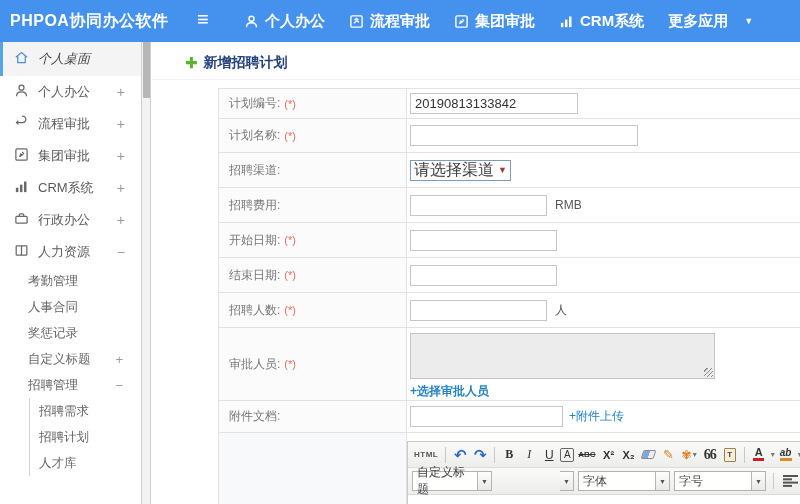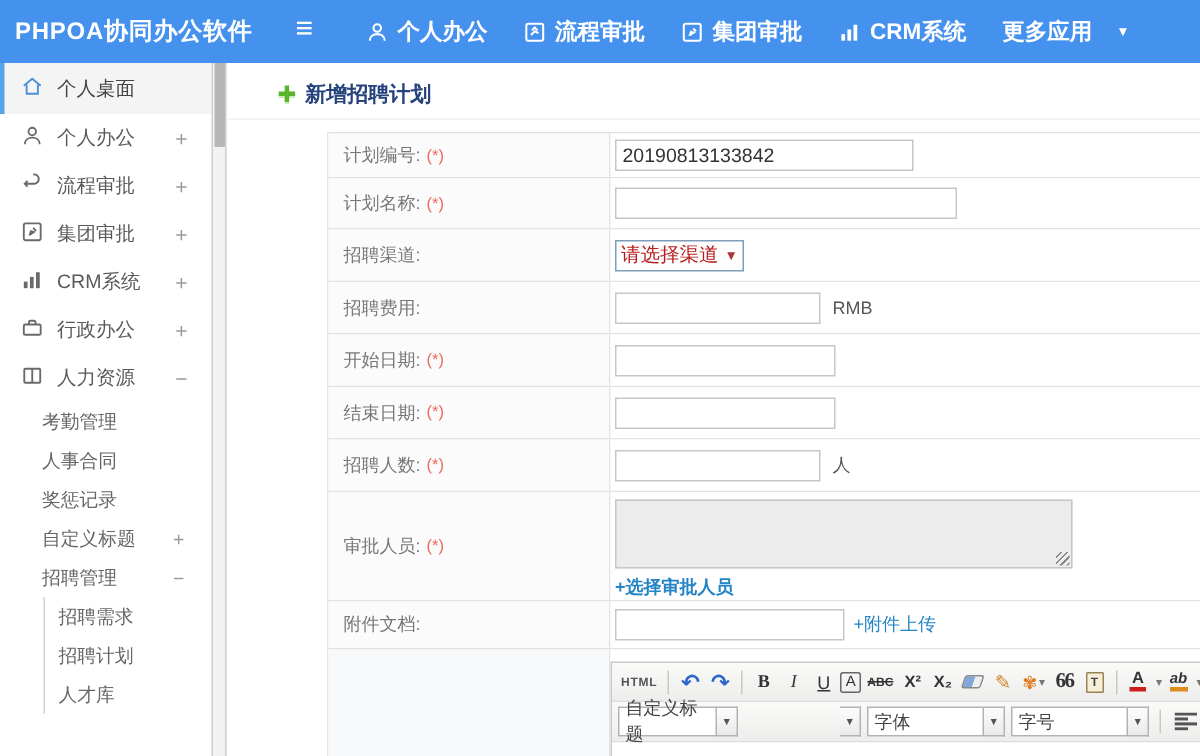--- a/index.html
+++ b/index.html
@@ -13,21 +13,21 @@
   .hamburger { position:absolute; left:197px; top:8px; font-size:20px; cursor:pointer; }
   .topmenu { position:absolute; left:232px; top:0; height:42px; display:flex; align-items:center; }
   .topmenu .titem { display:flex; align-items:center; gap:6px; margin:0 12px; font-size:15px; font-weight:bold; cursor:pointer; white-space:nowrap; }
   .topmenu svg { display:block; }
   .caret { font-size:9px; margin-left:10px; }
 
   
   .sidebar { position:absolute; left:0; top:42px; width:141px; height:462px; background:#fff; }
   .sitem { position:relative; height:32px; display:flex; align-items:center; padding-left:14px; gap:9px;
     font-size:13px; color:#5a5a5a; cursor:pointer; }
-  .sitem.active { height:34px; background:#f4f4f4; border-left:3px solid #57a4e8; padding-left:11px; color:#444; }
+  .sitem.active { height:34px; background:#f4f4f4; border-left:3px solid #57a4e8; padding-left:11px; color:#444;font-style:italic; }
   .sitem .exp { position:absolute; right:16px; color:#999; font-size:14px; font-weight:normal; }
   .sitem svg { flex:0 0 auto; }
   .subitem { position:relative; height:26px; display:flex; align-items:center; padding-left:28px;
     font-size:12.5px; color:#666; cursor:pointer; }
   .subitem .exp { position:absolute; right:18px; color:#999; font-size:13px; }
   .subsub { border-left:1px solid #d2d2d2; margin-left:29px; }
   .subsub .subitem { padding-left:9px; }
 
   
   .scrollstrip { position:absolute; left:141px; top:42px; width:10px; height:462px; background:#f2f2f2;
@@ -47,21 +47,21 @@
     padding-left:10px; font-size:12px; color:#777; gap:4px; }
   .req { color:#ec6a5e; font-size:11px; }
   .vcell { flex:1; display:flex; align-items:center; padding-left:3px; background:#fff; }
   .ipt { border:1px solid #c6c6c6; height:21px; font-size:13px; color:#333; padding:0 4px; background:#fff;
     font-family:"Liberation Sans","DejaVu Sans",sans-serif; }
   .suffix { margin-left:8px; font-size:12px; color:#555; }
   .alink { font-size:12px; color:#2484c6; text-decoration:none; cursor:pointer; }
 
   .sel { display:inline-flex; align-items:center; border:1px solid #7f9db9; background:#fdfdfd; height:21px;
     padding:0 3px; cursor:pointer; }
-  .sel .seltext { color:#b91c1c; font-size:13px; }
+  .sel .seltext { color:#404040; font-size:16px; }
   .sel .selarrow { color:#a33; font-size:9px; margin-left:4px; }
 
   .bigtextarea { position:relative; width:305px; height:57px; background:#ececec; border:1px solid #c6c6c6; }
   .resize-handle { position:absolute; right:1px; bottom:1px; width:9px; height:9px;
     background:repeating-linear-gradient(135deg,transparent 0 2px,#8a8a8a 2px 3px); cursor:nwse-resize; }
 
   
   .editor { margin-top:8px; width:560px; border:1px solid #c9c9c9; background:#fff; }
   .tbar { display:flex; align-items:center; height:26px; padding:0 4px; gap:2px;
     background:linear-gradient(#fafaf9,#ededeb); border-bottom:1px solid #dcdcdc; }
@@ -277,21 +277,21 @@
     </div>
 
     <div class="form">
 
       <div class="frow" style="height:30px;">
         <div class="lcell">
           <span>计划编号:</span>
           <span class="req">(*)</span>
         </div>
         <div class="vcell">
-          <input class="ipt" style="width: 199px;" value="20190813133842">
+          <input class="ipt" style="width: 168px;" value="20190813133842">
         </div>
       </div>
 
       <div class="frow" style="height:34px;">
         <div class="lcell">
           <span>计划名称:</span>
           <span class="req">(*)</span>
         </div>
         <div class="vcell">
           <input class="ipt" style="width: 228px;" value="">

